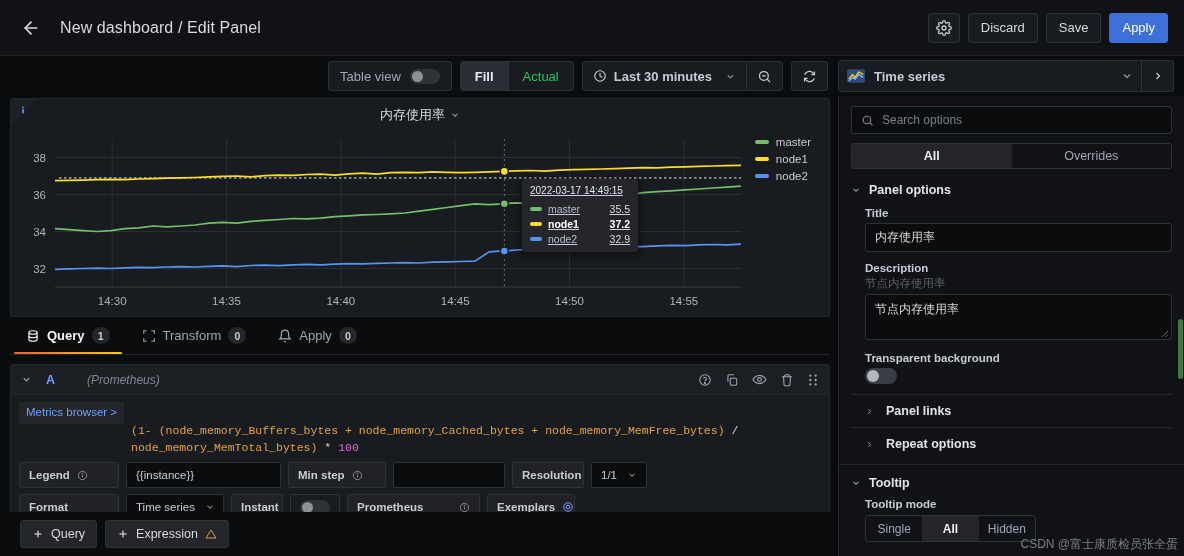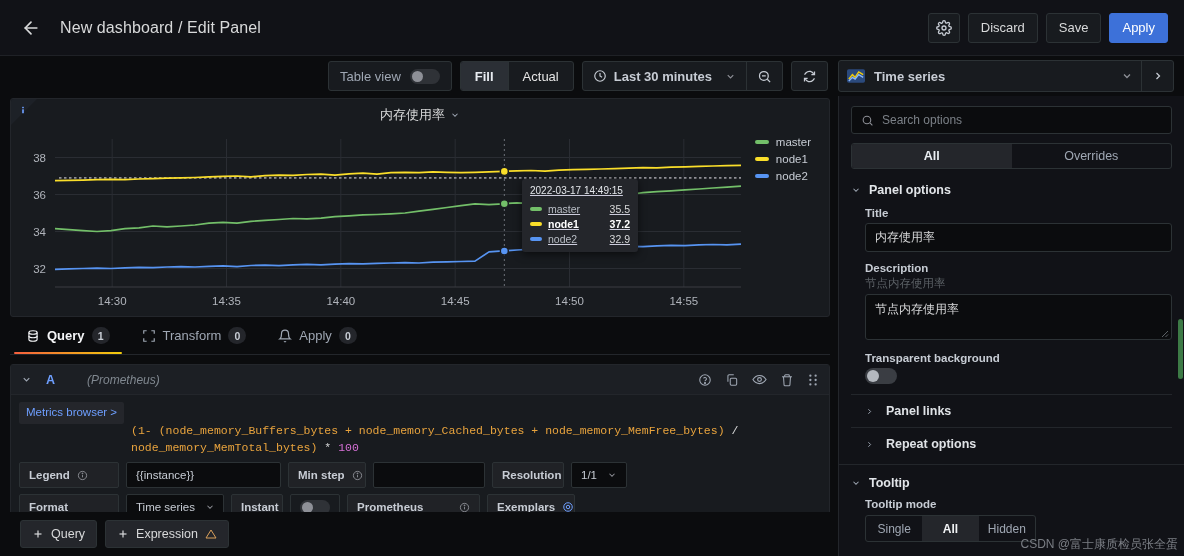--- a/index.html
+++ b/index.html
@@ -57,21 +57,21 @@
   .toggle::after {
     content: ""; position: absolute; left: 2px; top: 2px;
     width: 11px; height: 11px; border-radius: 50%; background: #8e9097;
   }
   .seg {
     display: flex; height: 30px; border: 1px solid #2c3235; border-radius: 3px; overflow: hidden;
     background: #181b1f;
   }
   .seg > div {
     padding: 0 14px; display: flex; align-items: center; font-size: 13px;
-    color: #e5e5e5; cursor: pointer; border-right: 1px solid #2c3235;
+    color: #22c55e; cursor: pointer; border-right: 1px solid #2c3235;
   }
   .seg > div:last-child { border-right: none; }
   .seg > div.active { background: #2b2f35; color: #e9edf2; font-weight: 600; }
   .time-group { display: flex; height: 30px; border: 1px solid #2c3235; border-radius: 3px; background: #181b1f; font-weight: bold; }
   .time-group > div {
     display: flex; align-items: center; gap: 7px; padding: 0 10px;
     font-size: 13px; color: #c7ccd4; cursor: pointer; border-right: 1px solid #2c3235;
   }
   .time-group > div:last-child { border-right: none; }
   .subbar-right { display: flex; align-items: center; margin-left: 10px; }
@@ -547,21 +547,21 @@
                 <span>Legend</span>
                 <span class="i">
                   <svg width="11" height="11" viewBox="0 0 24 24" fill="none" stroke="currentColor" stroke-width="2">
                     <circle cx="12" cy="12" r="9"></circle>
                       <line x1="12" y1="11" x2="12" y2="16"></line>
                       <circle cx="12" cy="7.5" r="1" fill="currentColor"></circle>
                   </svg>
                 </span>
               </div>
               <div class="oinput" style="width:155px">{{instance}}</div>
-              <div class="olabel" style="width:78px">
+              <div class="olabel" style="width:98px">
                 <span>Min step</span>
                 <span class="i">
                   <svg width="11" height="11" viewBox="0 0 24 24" fill="none" stroke="currentColor" stroke-width="2">
                     <circle cx="12" cy="12" r="9"></circle>
                       <line x1="12" y1="11" x2="12" y2="16"></line>
                       <circle cx="12" cy="7.5" r="1" fill="currentColor"></circle>
                   </svg>
                 </span>
               </div>
               <div class="oinput" style="width:112px"></div>

